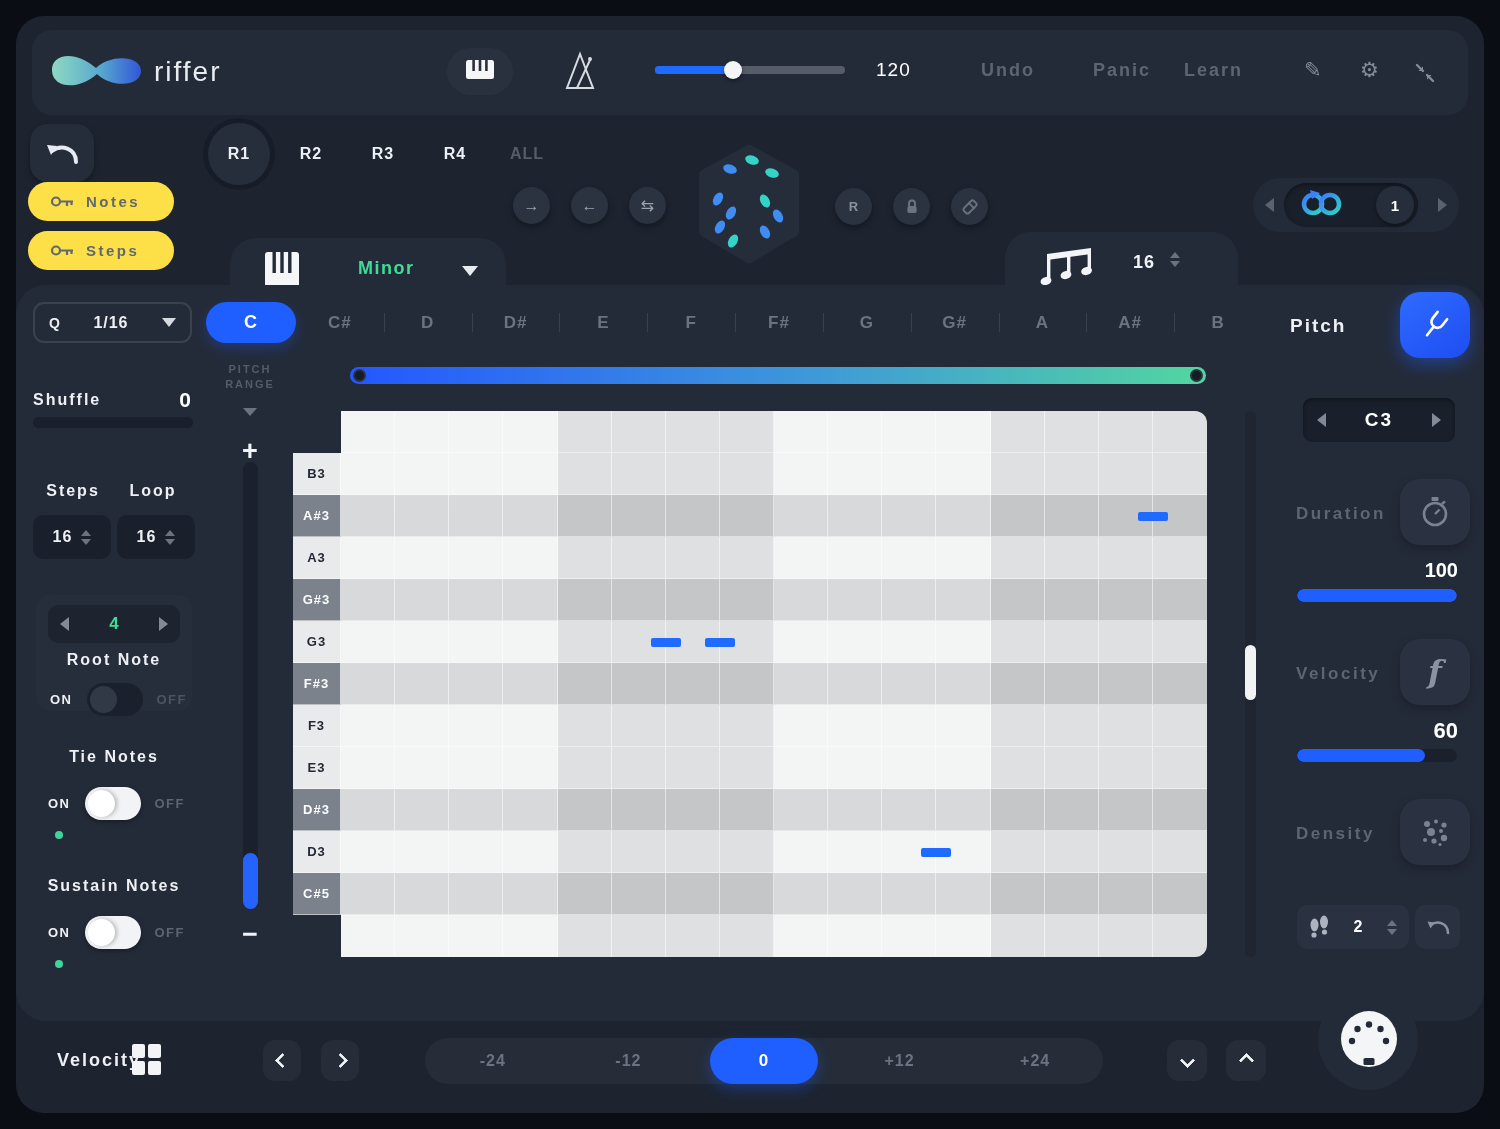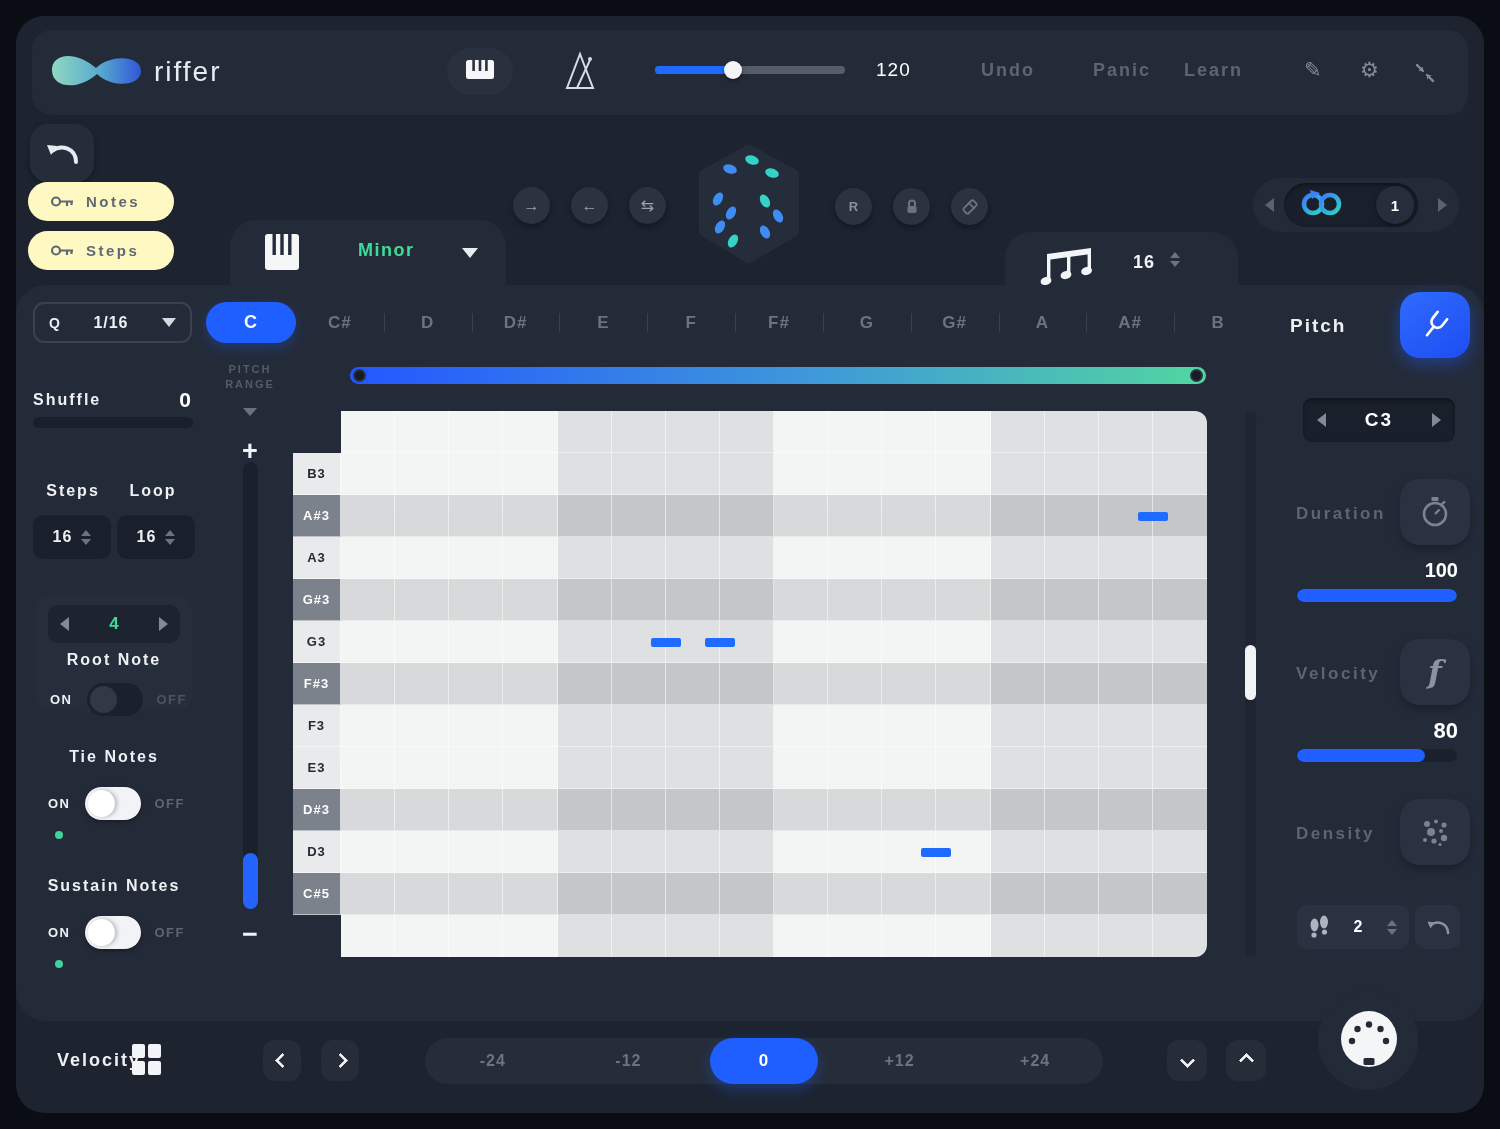--- a/index.html
+++ b/index.html
@@ -6,21 +6,21 @@
   html,body { background:#0a0d13; font-family:"Liberation Sans", sans-serif; }
   #stage { position:relative; width:1500px; height:1129px; background:#0a0d13; overflow:hidden; }
   #window { position:absolute; left:16px; top:16px; width:1468px; height:1097px;
             background:#1d2430; border-radius:28px; overflow:hidden; }
   .abs { position:absolute; }
 
   
   .panel { background:#242b38; }
   #topbar { left:16px; top:14px; width:1436px; height:85px; border-radius:20px; }
   #mainpanel { left:0px; top:269px; width:1468px; height:736px; border-radius:30px; }
-  #scale-bump { left:214px; top:204px; width:276px; height:70px; border-radius:26px 26px 0 0; }
+  #scale-bump { left:214px; top:222px; width:276px; height:70px; border-radius:26px 26px 0 0; }
   #count-bump { left:989px; top:216px; width:233px; height:70px; border-radius:26px 26px 0 0; }
 
   
   .lbl { color:#eef0f4; font-weight:bold; letter-spacing:2px; }
   .dim { color:#5d6571; font-weight:bold; letter-spacing:2px; }
   .roundbtn { border-radius:50%; background:#2b3240; box-shadow:0 3px 6px rgba(0,0,0,.35);
               display:flex; align-items:center; justify-content:center; }
   .sqbtn { border-radius:12px; background:#262d39; display:flex; align-items:center; justify-content:center; }
   .tri-up { width:0;height:0;border-left:5px solid transparent;border-right:5px solid transparent;border-bottom:6px solid #6b7380; }
   .tri-dn { width:0;height:0;border-left:5px solid transparent;border-right:5px solid transparent;border-top:6px solid #6b7380; }
@@ -42,21 +42,21 @@
                  box-shadow:0 2px 4px rgba(0,0,0,.4); }
   #tempo-value { left:860px; top:43px; font-size:19px; color:#fff; font-weight:normal; letter-spacing:1px; }
   #undo-btn { left:965px; top:44px; font-size:18px; } #panic-btn { left:1077px; top:44px; font-size:18px; }
   #learn-btn { left:1168px; top:44px; font-size:18px; }
   .topicon { color:#848c99; font-size:21px; }
   #pencil-icon { left:1288px; top:42px; } #gear-icon { left:1344px; top:42px; } #collapse-icon { left:1398px; top:46px; }
 
   
   #back-btn { left:14px; top:108px; width:64px; height:58px; border-radius:18px; background:#262d3a;
               display:flex; align-items:center; justify-content:center; box-shadow:0 3px 6px rgba(0,0,0,.3); }
-  .lockpill { left:12px; width:146px; height:39px; border-radius:20px; background:#fef9c3; display:flex;
+  .lockpill { left:12px; width:146px; height:39px; border-radius:20px; background:#fde047; display:flex;
               align-items:center; gap:10px; padding-left:22px; }
   #lock-notes { top:166px; } #lock-steps { top:215px; }
   .lockpill span { color:#606875; font-weight:bold; font-size:15px; letter-spacing:2.5px; }
   #riff-tabs { left:192px; top:107px; width:380px; height:62px; display:flex; gap:10px; }
   .rtab { width:62px; height:62px; display:flex; align-items:center; justify-content:center;
           color:#eceff4; font-weight:bold; font-size:16px; letter-spacing:1px; }
   .rtab.active { background:#272e3b; border-radius:50%; box-shadow:0 0 0 5px rgba(18,22,30,.45); }
   .rtab.muted { color:#555d69; }
   .mini-circ { width:37px; height:37px; font-size:16px; color:#9aa2af; }
   #arrow-right-btn { left:497px; top:171px; } #arrow-left-btn { left:555px; top:171px; } #swap-btn { left:613px; top:171px; }
@@ -278,20 +278,27 @@
     <span>Notes</span>
   </div>
   <div id="lock-steps" class="abs lockpill">
     <svg width="26" height="15" viewBox="0 0 26 15">
       <circle cx="6" cy="7.5" r="4" fill="none" stroke="#606875" stroke-width="2.2"></circle>
       <path d="M10 7.5 H23 M17 7.5 V12 M21.5 7.5 V11" stroke="#606875" stroke-width="2.2"></path>
     </svg>
     <span>Steps</span>
   </div>
 
+  <div id="riff-tabs" class="abs">
+        <div class="rtab active">R1</div>
+        <div class="rtab">R2</div>
+        <div class="rtab">R3</div>
+        <div class="rtab">R4</div>
+        <div class="rtab muted">ALL</div>
+      </div>
 
   <div id="arrow-right-btn" class="abs roundbtn mini-circ">→</div>
   <div id="arrow-left-btn" class="abs roundbtn mini-circ">←</div>
   <div id="swap-btn" class="abs roundbtn mini-circ">⇆</div>
 
   <div id="dice" class="abs">
     <svg width="112" height="122" viewBox="0 0 112 122">
       <path d="M56 8 L100 32 V88 L56 114 L12 88 V32 Z" fill="#262d3a" stroke="#262d3a" stroke-width="12" stroke-linejoin="round"></path>
       <ellipse cx="37" cy="26" rx="7" ry="4.5" fill="#3f8cf2" transform="rotate(18 37 26)"></ellipse>
       <ellipse cx="59" cy="17" rx="7" ry="4.5" fill="#35d3c7" transform="rotate(18 59 17)"></ellipse>
@@ -735,21 +742,21 @@
   </div>
   <div id="duration-value" class="abs">100</div>
   <div id="duration-slider" class="abs rp-slider">
     <div class="rp-fill" id="duration-fill" style="width: 100%;"></div>
   </div>
 
   <div id="velocity-label" class="abs rp-label">Velocity</div>
   <div id="velocity-btn" class="abs rp-btn">
     <span style="font-family:'DejaVu Serif',serif;font-style:italic;font-weight:bold;font-size:32px;color:#8b92a0;line-height:1;">f</span>
   </div>
-  <div id="velocity-value" class="abs">80</div>
+  <div id="velocity-value" class="abs">60</div>
   <div id="velocity-slider" class="abs rp-slider">
     <div class="rp-fill" id="velocity-fill" style="width: 80%;"></div>
   </div>
 
   <div id="density-label" class="abs rp-label">Density</div>
   <div id="density-btn" class="abs rp-btn">
     <svg width="30" height="30" viewBox="0 0 30 30">
       <g fill="#7b8290">
         <circle cx="7" cy="7" r="3"></circle>
             <circle cx="16" cy="4.5" r="2"></circle>

